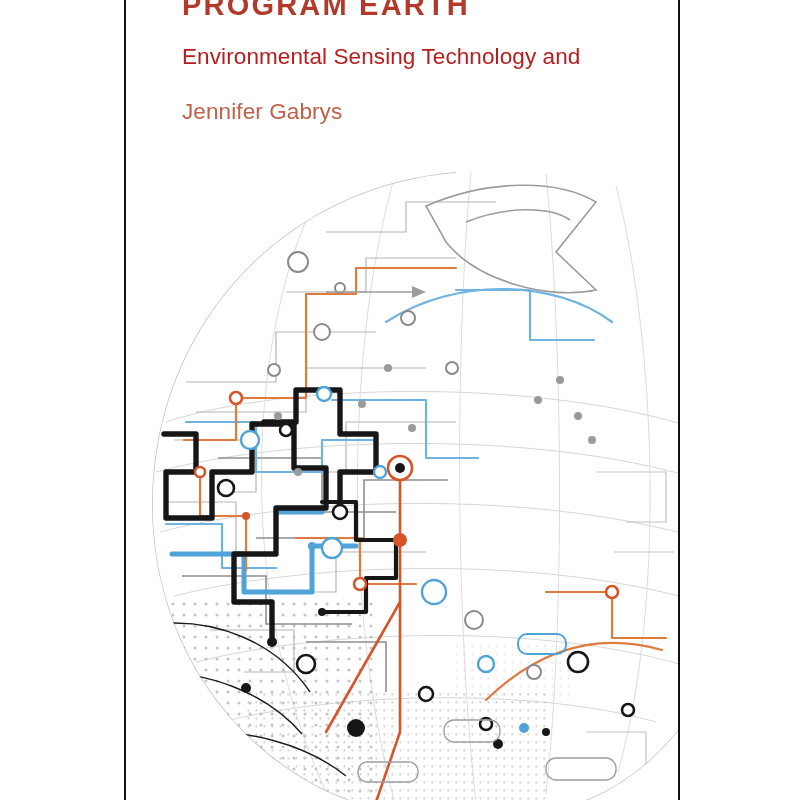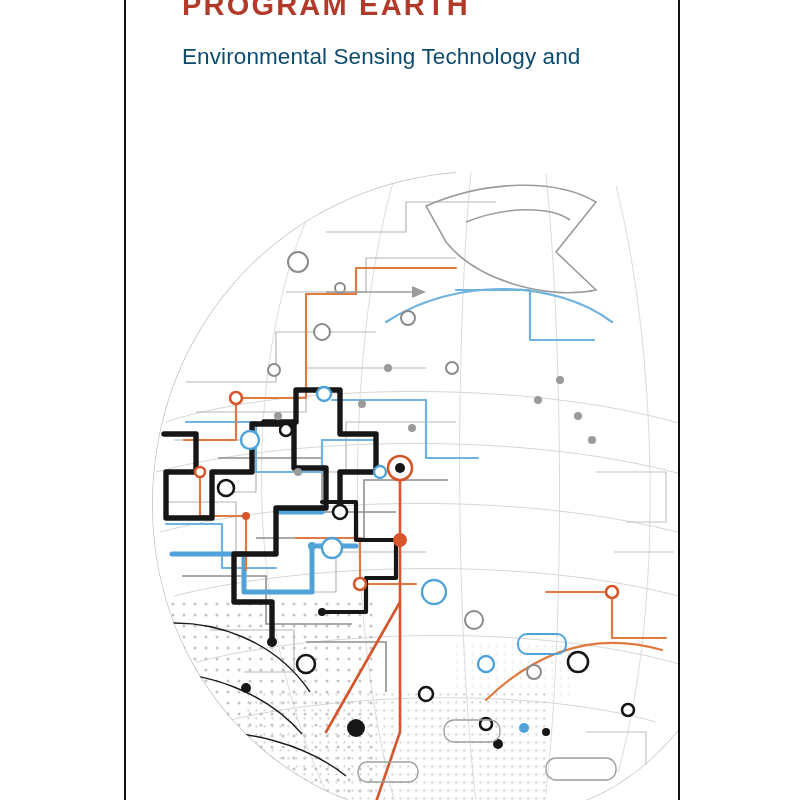--- a/index.html
+++ b/index.html
@@ -56,21 +56,21 @@
     font-weight: 700;
     color: #b23a2a;
     margin: 0 0 16px 0;
     line-height: 1.1;
     white-space: nowrap;
   }
   .book-subtitle {
     font-family: "Liberation Sans", sans-serif;
     font-size: 22.5px;
     font-weight: 400;
-    color: #0c4a6e;
+    color: #b91c1c;
     line-height: 1.72;
     margin: 0;
     letter-spacing: 0.1px;
     white-space: nowrap;
   }
   .book-author {
     font-family: "Liberation Sans", sans-serif;
     font-size: 22.5px;
     font-weight: 400;
     color: #c2604a;
@@ -324,17 +324,18 @@
               <path d="M 488 380 L 548 380"></path>
               <path d="M 460 560 L 520 560 L 520 600"></path>
             </g>
           </g>
         </svg>
       </div>
 
       <div class="title-block">
         <h1 class="book-title">PROGRAM EARTH</h1>
         <p class="book-subtitle">Environmental Sensing Technology and</p>
+        <p class="book-author">Jennifer Gabrys</p>
       </div>
 
     </div>
   </div>
 </div>
 
 </body></html>

